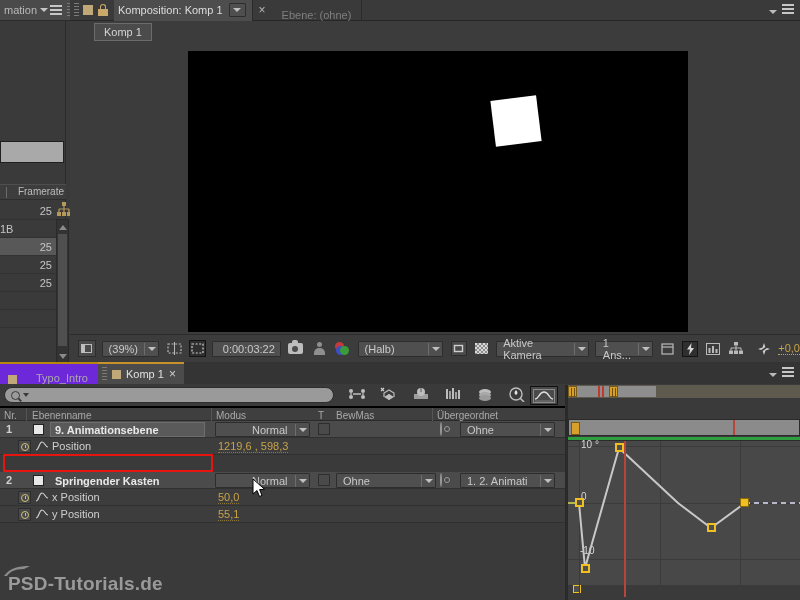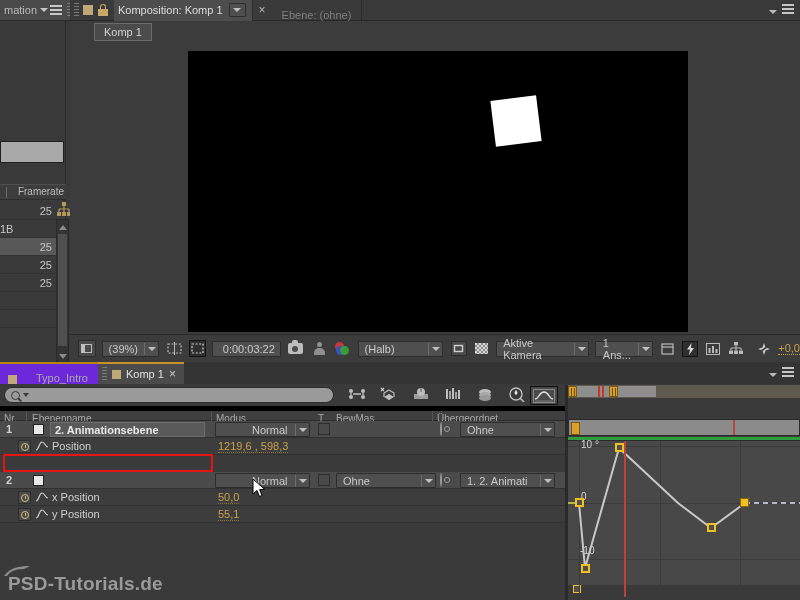--- a/index.html
+++ b/index.html
@@ -142,21 +142,21 @@
   .magn { width:9px;height:9px;border:1.5px solid #3b3b3b;border-radius:50%;position:relative;}
   .magn::after{content:"";position:absolute;right:-3px;bottom:-2px;width:4px;height:1.5px;background:#3b3b3b;transform:rotate(45deg);}
   .caret-dark{width:0;height:0;border-left:3px solid transparent;border-right:3px solid transparent;border-top:4px solid #3b3b3b;}
 
   #tlIcons { left:348px; top:24px; height:18px; display:flex; align-items:center; gap:14px; }
   .tlico { width:18px; height:16px; color:#bfbfbf; }
 
   #graphBtn { left:530px; top:24px; width:28px; height:19px; background:#4a4a4a; border:1px solid #111; display:flex;align-items:center;justify-content:center;}
 
   
-  #colHead { left:0; top:44px; width:565px; height:15px; background:#3f3f3f; border-bottom:1px solid #2b2b2b; border-top:5px solid #000000;}
+  #colHead { left:0; top:44px; width:565px; height:15px; background:#3f3f3f; border-bottom:1px solid #2b2b2b; border-top:2px solid #000000;}
   .colLbl { position:absolute; top:2px; color:#a8a8a8; font-size:10px; }
   .colDiv { position:absolute; top:0; width:1px; height:15px; background:#555; }
 
   .layerRow { position:absolute; left:0; width:565px; height:17px; border-bottom:1px solid #313131; }
   .layerRow.head { background:#4b4b4b; }
   .layerRow.prop { background:#3d3d3d; }
   .rowNum { position:absolute; left:2px; top:2px; width:14px; text-align:center; font-size:11px; color:#d0d0d0; font-weight:bold; }
   .vidsw { position:absolute; left:33px; top:3px; width:11px; height:11px; background:#e8e8e8; border:1px solid #222;}
   .layerName { position:absolute; left:50px; top:1px; height:15px; width:155px; background:#5a5a5a; border:1px solid #6e6e6e; color:#e9e9e9; font-size:11px; font-weight:bold; padding-left:4px; line-height:14px;}
   .propName { position:absolute; left:52px; top:2px; color:#cfcfcf; font-size:11px; }
@@ -524,21 +524,21 @@
       <span class="colLbl" style="left:216px;">Modus</span>
       <span class="colLbl" style="left:318px;">T</span>
       <span class="colLbl" style="left:336px;">BewMas</span>
       <span class="colDiv" style="left:432px;"></span>
       <span class="colLbl" style="left:437px;">Übergeordnet</span>
     </div>
 
     <div class="layerRow head" style="top:59px;">
       <span class="rowNum">1</span>
       <span class="vidsw"></span>
-      <span class="layerName">2. Animationsebene</span>
+      <span class="layerName">9. Animationsebene</span>
       <span class="dd modusDD">
         <span>Normal</span>
         <span class="ddr">
             <span class="sep"></span>
             <span class="caret"></span>
           </span>
       </span>
       <span class="tSwitch"></span>
       <span class="parentIcon"><span class="spiral"></span></span>
       <span class="dd parentDD">
@@ -560,20 +560,21 @@
           </svg>
       </span>
       <span class="propName">Position</span>
       <span class="propValue">1219,6 , 598,3</span>
     </div>
 
 
     <div class="layerRow head" style="top:110px;">
       <span class="rowNum">2</span>
       <span class="vidsw"></span>
+      <span class="layerName" style="background:transparent;border-color:transparent;">Springender Kasten</span>
       <span class="dd modusDD">
         <span>Normal</span>
         <span class="ddr">
             <span class="sep"></span>
             <span class="caret"></span>
           </span>
       </span>
       <span class="tSwitch"></span>
       <span class="dd bewDD">
         <span>Ohne</span>

